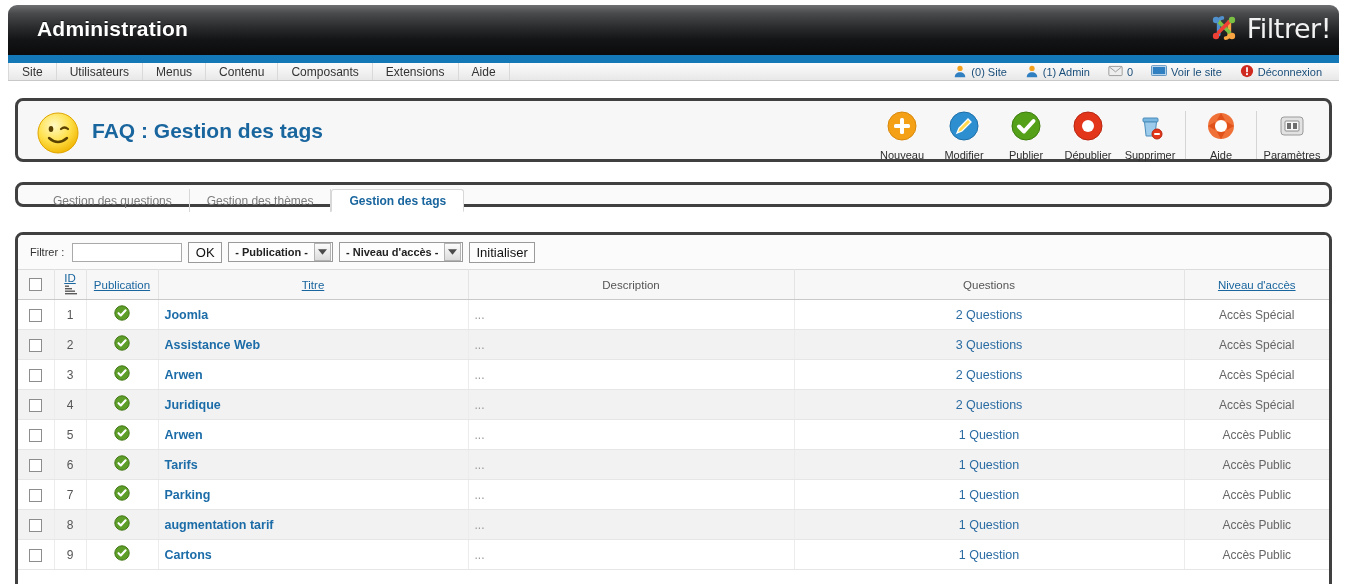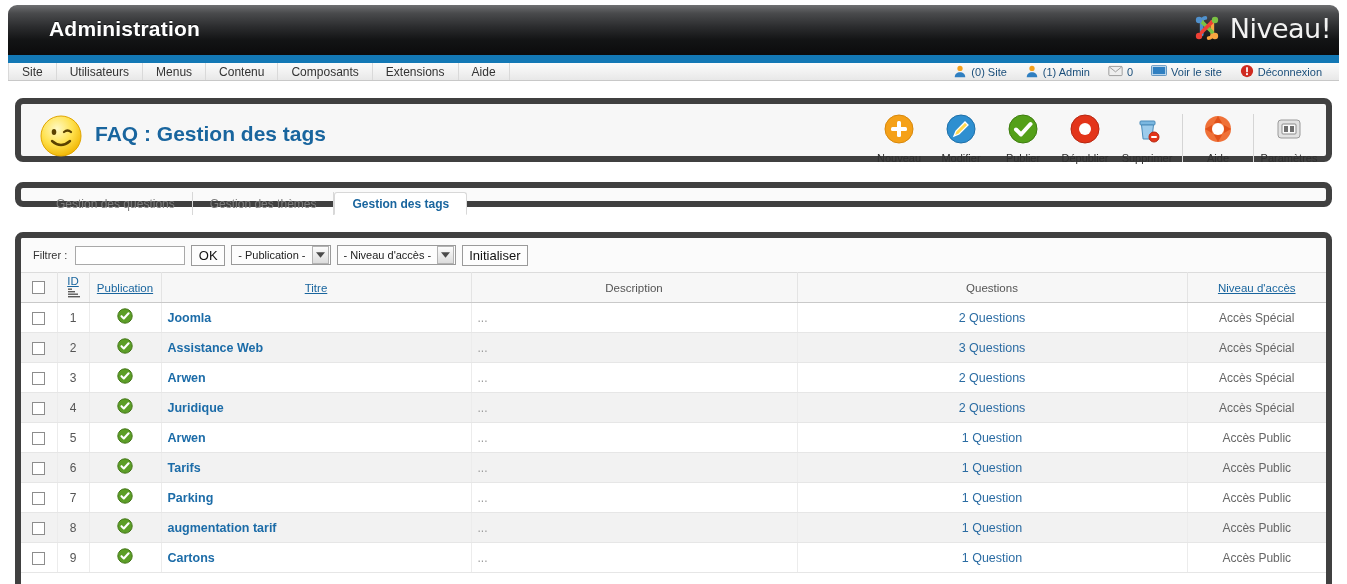--- a/index.html
+++ b/index.html
@@ -13,21 +13,21 @@
   body { position: relative; }
 
   
   .header-wrap {
     position: absolute; left: 8px; top: 5px; width: 1331px; height: 50px;
     border-radius: 9px 9px 0 0;
     background: linear-gradient(to bottom, #6f7072 0%, #4a4b4d 16%, #2b2c2e 44%, #131415 70%, #0b0b0c 100%);
     overflow: hidden;
   }
   .header-title {
-    position: absolute; left: 41px; top: 12px;
+    position: absolute; left: 29px; top: 12px;
     color: #ffffff; font-size: 21px; font-weight: bold;
     letter-spacing: 0.2px;
     text-shadow: 0 -1px 0 rgba(0,0,0,.6);
   }
   .joomla-logo {
     position: absolute; right: 8px; top: 6px;
     display: flex; align-items: center; gap: 6px;
   }
   .joomla-mark { width: 34px; height: 34px; display:block; }
   .joomla-word {
@@ -57,21 +57,21 @@
   .status-area {
     display: flex; align-items: center; gap: 4px; padding-right: 10px;
     font-size: 11px; color: #1a4e7a;
   }
   .status-chunk { display: flex; align-items: center; gap: 4px; padding: 0 7px; }
   .ic { display: inline-block; vertical-align: middle; }
 
   
   .panel {
     position: absolute; background: #fafafa;
-    border: 6px solid #404040; border-radius: 8px;
+    border: 3px solid #404040; border-radius: 8px;
   }
   .title-panel { left: 15px; top: 98px; width: 1317px; height: 64px; background:#f7f7f7; }
   .smiley { position: absolute; left: 18px; top: 10px; width: 44px; height: 44px; }
   .page-title {
     position: absolute; left: 74px; top: 18px;
     font-size: 21px; font-weight: bold; color: #19659e;
   }
   .toolbar {
     position: absolute; right: 6px; top: 3px; height: 58px;
     display: flex; align-items: center;
@@ -116,21 +116,21 @@
   }
   .btn-plain {
     height: 21px; min-width: 34px; background: #fdfdfd;
     border: 1px solid #9a9a9a; font-size: 13px; color:#111;
     font-family: "Liberation Sans", sans-serif; cursor: pointer; padding: 0 6px;
   }
   .select-box {
     height: 20px; border: 1px solid #9a9a9a; background: #fdfdfd;
     display: flex; align-items: center; font-size: 11px; color: #222; cursor: pointer;
   }
-  .select-box .sel-text { padding: 0 6px; white-space: nowrap; }
+  .select-box .sel-text { padding: 0 6px; white-space: nowrap; font-weight: bold; }
   .select-box .sel-arrow {
     width: 17px; height: 18px; margin: 0 1px 0 0;
     background: linear-gradient(to bottom,#fcfcfc,#dcdcdc);
     border: 1px solid #b3b3b3; display:flex; align-items:center; justify-content:center;
   }
 
   
   table.grid {
     position: absolute; left: 0; top: 34px; width: 100%;
     border-collapse: collapse; font-size: 12px;
@@ -180,21 +180,21 @@
           <path d="M42 20 L42 44 a7 7 0 0 1 -7 7" stroke="#f9a541"></path>
           <path d="M22 20 L42 40" stroke="#7ac143"></path>
           <path d="M42 20 L22 40" stroke="#ee4035"></path>
         </g>
         <circle cx="17" cy="17" r="6" fill="#5091cd"></circle>
         <circle cx="47" cy="17" r="6" fill="#7ac143"></circle>
         <circle cx="17" cy="47" r="6" fill="#ee4035"></circle>
         <circle cx="47" cy="47" r="6" fill="#f9a541"></circle>
       </svg>
     </span>
-    <span class="joomla-word">Niveau!</span>
+    <span class="joomla-word">Filtrer!</span>
   </div>
 </div>
 <div class="blue-bar"></div>
 
 <div class="menubar">
   <div class="menu-item">
       <span>Site</span>
     </div>
   <div class="menu-item">
       <span>Utilisateurs</span>

